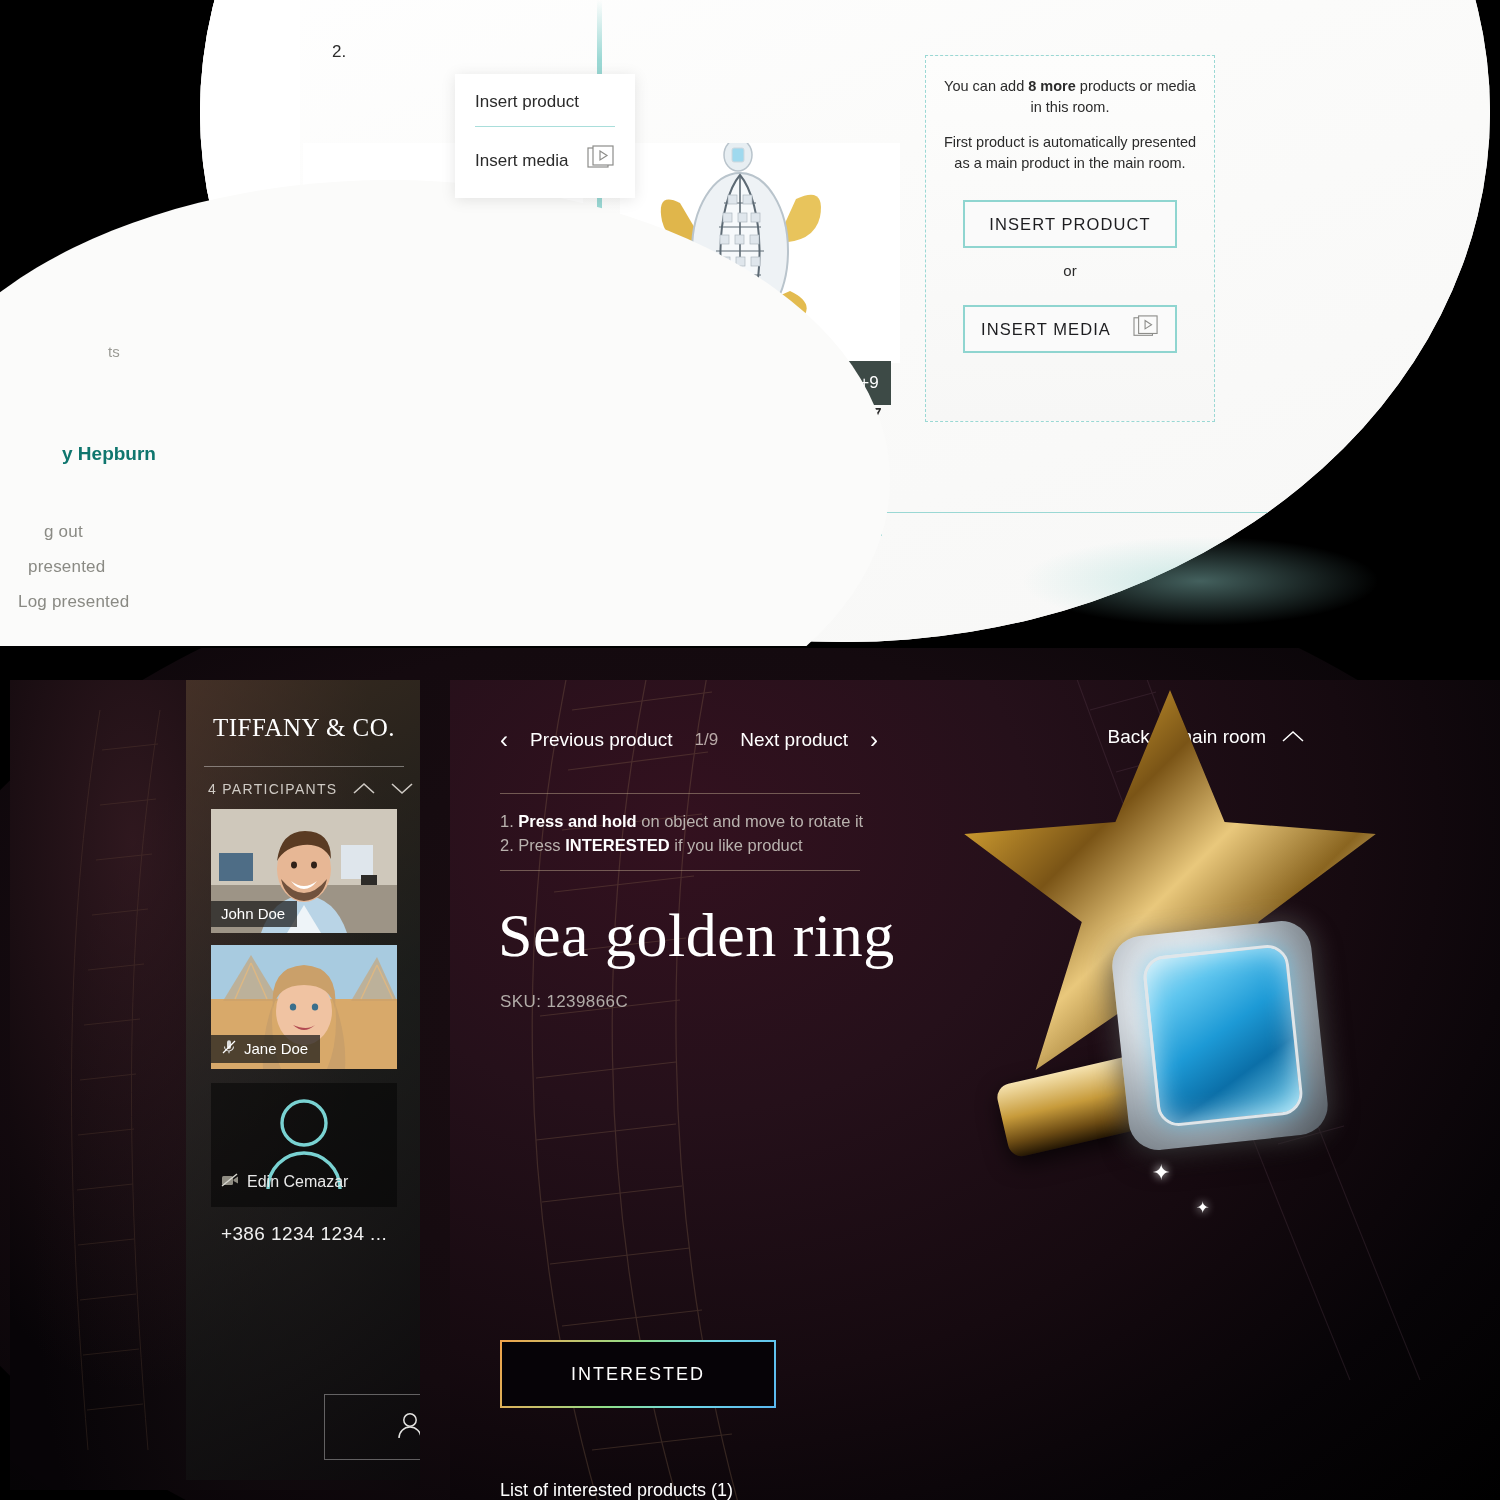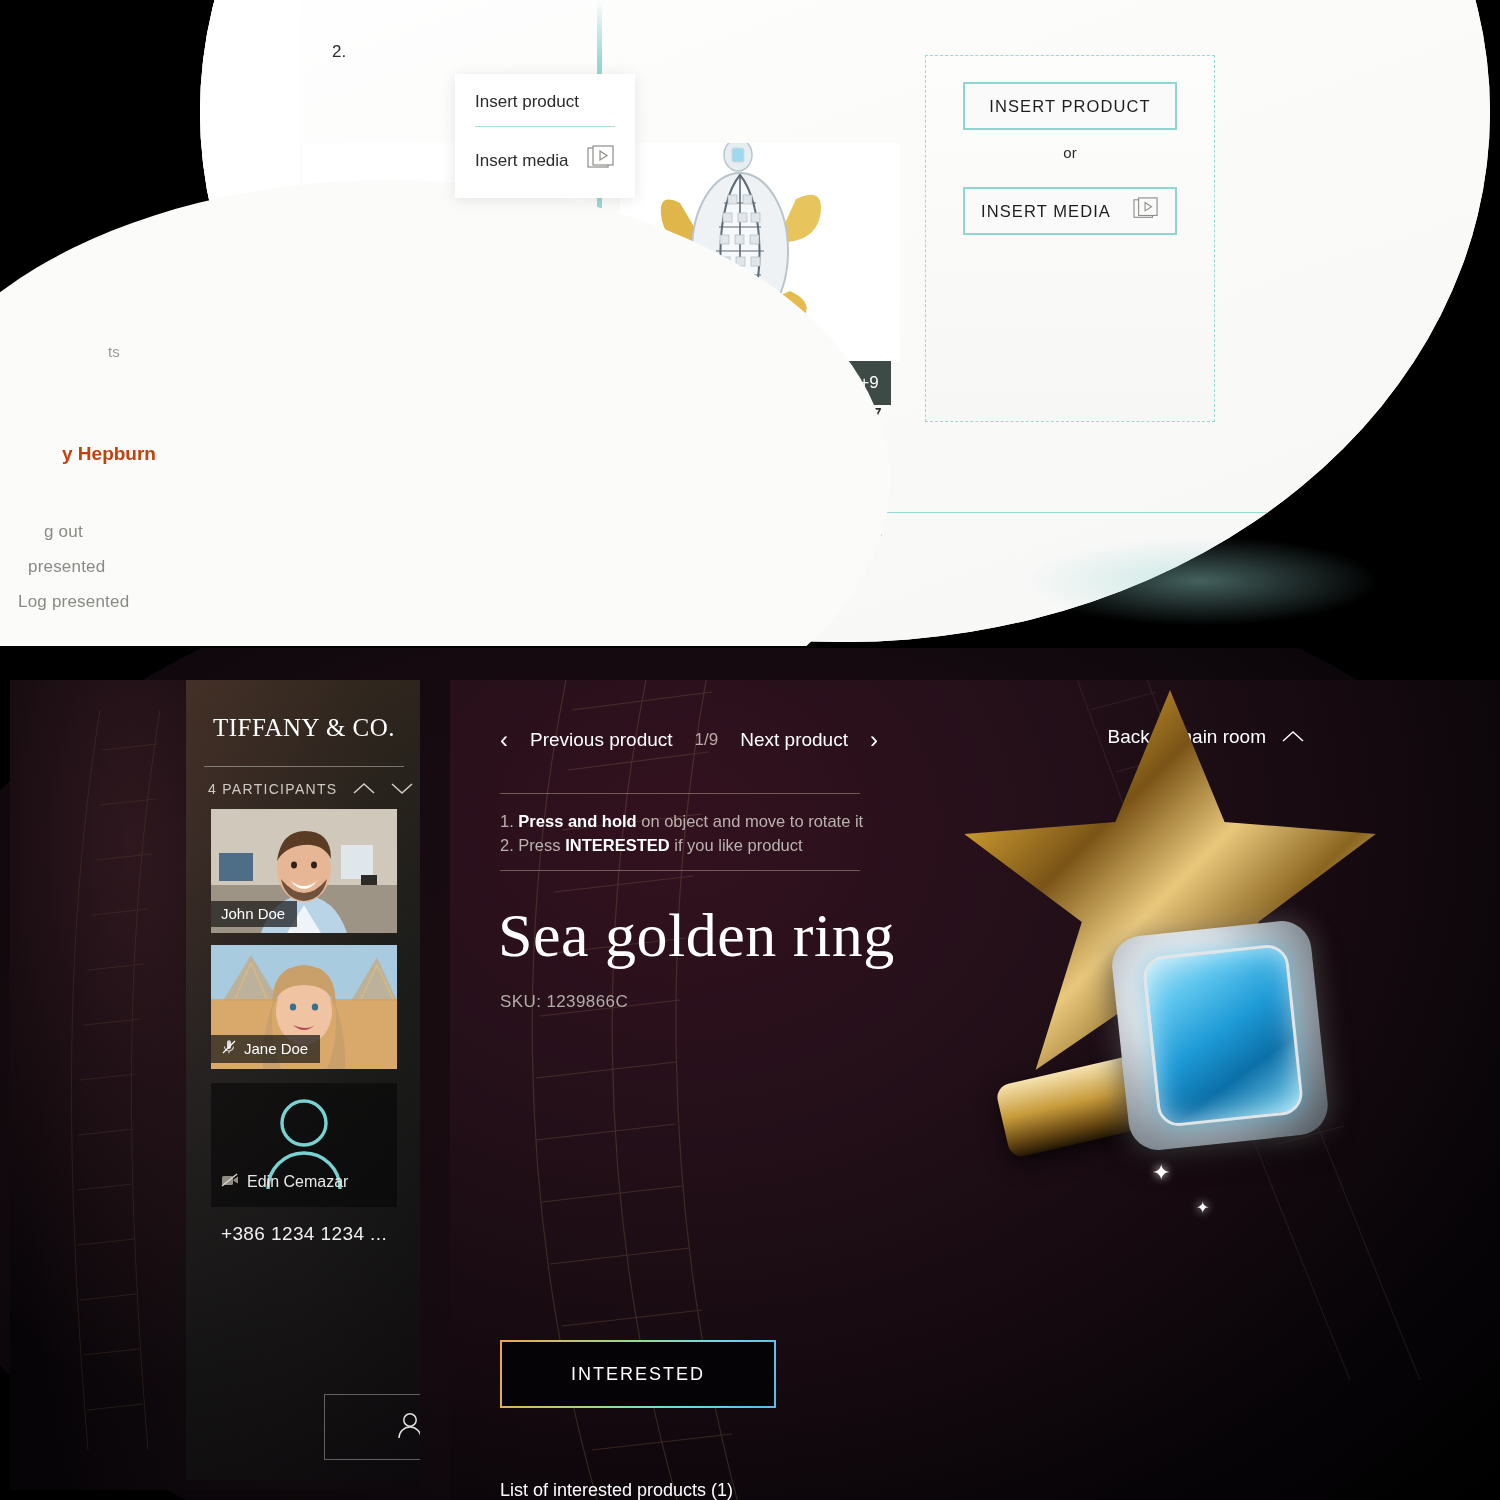--- a/index.html
+++ b/index.html
@@ -24,21 +24,21 @@
   }
   
   #top-mask2{
     position:absolute;left:-110px;top:180px;width:1000px;height:600px;border-radius:50%;
     overflow:hidden;background:#fbfbfa;
   }
   #top-content2{position:absolute;left:110px;top:-180px;width:1272px;height:646px;}
 
   .tp-sidebar{position:absolute;left:0;top:0;width:300px;height:646px;background:#ffffff;}
   .tp-side-item{position:absolute;font-size:17px;color:#8a8a84;letter-spacing:.2px;white-space:nowrap;}
-  .tp-side-user{position:absolute;font-size:19px;font-weight:700;color:#c2410c;white-space:nowrap;}
+  .tp-side-user{position:absolute;font-size:19px;font-weight:700;color:#0f766e;white-space:nowrap;}
 
   .step-num{position:absolute;left:332px;top:42px;font-size:17px;color:#2b2b2b;}
 
   .col-divider{position:absolute;left:597px;top:0px;width:5px;height:430px;
     background:linear-gradient(to bottom,rgba(255,255,255,0) 0px,#9ad8d4 60px,#9ad8d4 370px,rgba(255,255,255,0) 430px);}
 
   
   .pcard{position:absolute;width:280px;background:#ffffff;}
   .pcard .hero{position:relative;height:220px;overflow:hidden;background:#fff;}
   .thumbs{position:absolute;left:0;top:218px;height:44px;display:flex;}
@@ -331,20 +331,24 @@
               <svg width="28" height="26" viewBox="0 0 28 26">
                   <rect x="1" y="3" width="20" height="19" fill="none" stroke="#8d8d8a" stroke-width="1.2"></rect>
                   <rect x="6" y="1" width="20" height="19" fill="#fff" stroke="#8d8d8a" stroke-width="1.2"></rect>
                   <path d="M13 6 L20 10.5 L13 15 Z" fill="none" stroke="#8d8d8a" stroke-width="1.2"></path>
                 </svg>
             </span>
           </div>
         </div>
 
         <div class="addpanel">
+          <div class="hint">
+            <span>You can add </span><b>8 more</b><span> products or media in this room.</span>
+          </div>
+          <div class="hint2">First product is automatically presented as a main product in the main room.</div>
           <div class="tealbtn" style="justify-content:center;">
             <span>INSERT PRODUCT</span>
           </div>
           <div class="orword">or</div>
           <div class="tealbtn">
             <span>INSERT  MEDIA</span>
             <span>
               <svg width="26" height="24" viewBox="0 0 28 26">
                   <rect x="1" y="3" width="20" height="19" fill="none" stroke="#8d8d8a" stroke-width="1.2"></rect>
                   <rect x="6" y="1" width="20" height="19" fill="#fafafa" stroke="#8d8d8a" stroke-width="1.2"></rect>

